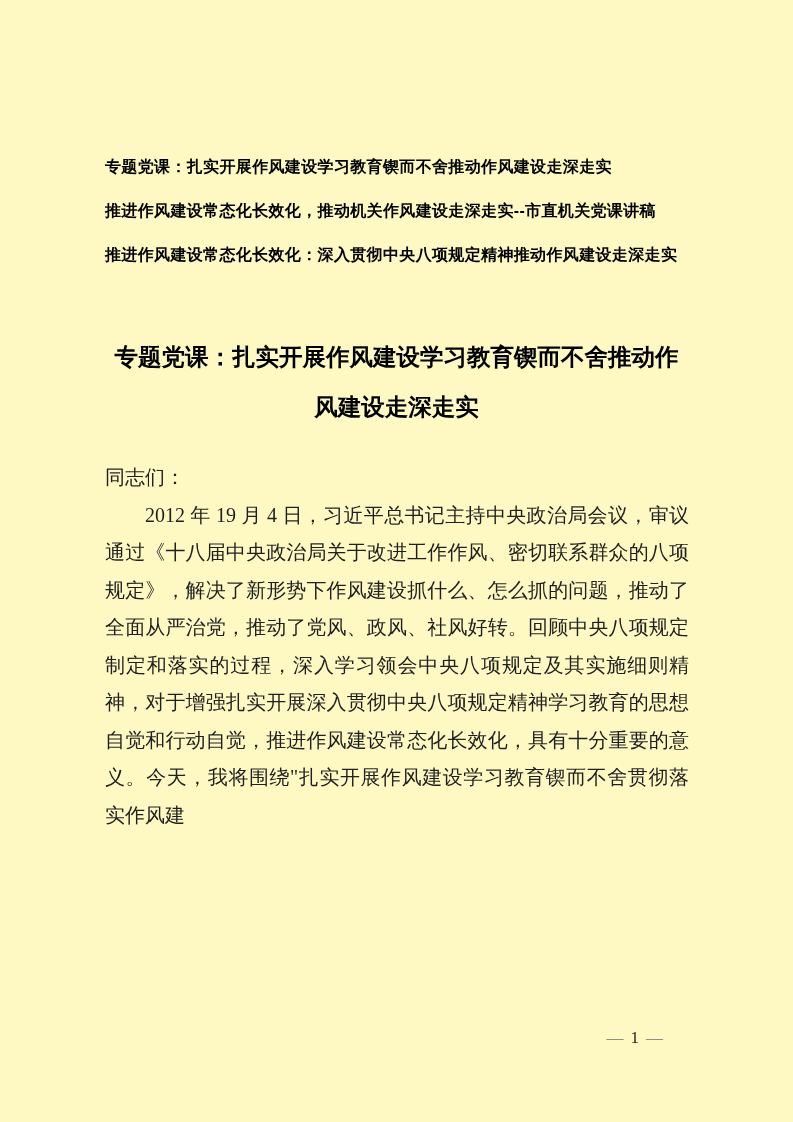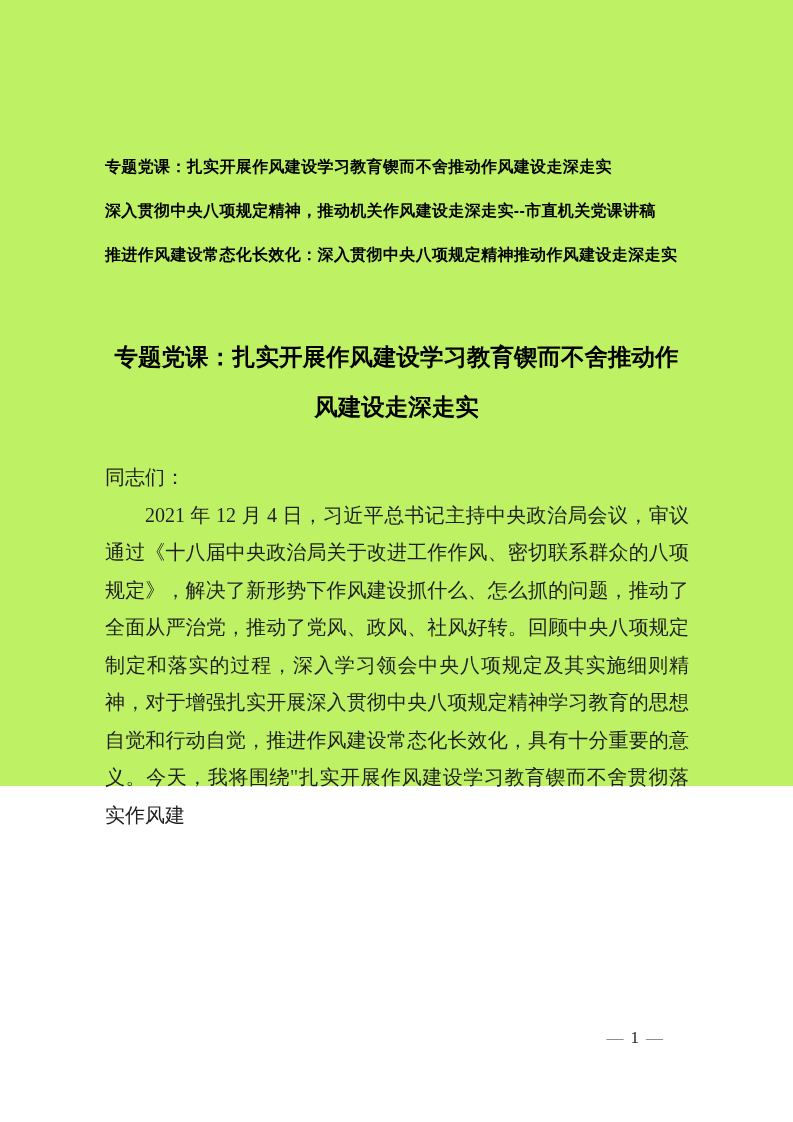--- a/index.html
+++ b/index.html
@@ -6,22 +6,22 @@
   html, body {
     width: 793px;
     height: 1122px;
     background: #ffffff;
     overflow: hidden;
     font-family: "Liberation Sans", "DejaVu Sans", sans-serif;
   }
   .page {
     position: relative;
     width: 793px;
-    height: 786px;
-    background: #bef264;
+    height: 1122px;
+    background: #fef9c3;
   }
   
   .related-links {
     position: absolute;
     left: 105px;
     top: 156px;
     width: 612px;
   }
   .related-link {
     font-family: "Liberation Sans", "DejaVu Sans", sans-serif;
@@ -83,28 +83,28 @@
     padding: 0 6px;
   }
 </style>
 </head>
 <body>
 
 <div class="page">
 
   <div class="related-links">
     <div class="related-link">专题党课：扎实开展作风建设学习教育锲而不舍推动作风建设走深走实</div>
-    <div class="related-link">深入贯彻中央八项规定精神，推动机关作风建设走深走实--市直机关党课讲稿</div>
+    <div class="related-link">推进作风建设常态化长效化，推动机关作风建设走深走实--市直机关党课讲稿</div>
     <div class="related-link">推进作风建设常态化长效化：深入贯彻中央八项规定精神推动作风建设走深走实</div>
   </div>
 
   <h1 class="doc-title">专题党课：扎实开展作风建设学习教育锲而不舍推动作风建设走深走实</h1>
 
   <div class="body-text">
     <p class="salutation">同志们：</p>
-    <p class="para">2021 年 12 月 4 日，习近平总书记主持中央政治局会议，审议通过《十八届中央政治局关于改进工作作风、密切联系群众的八项规定》，解决了新形势下作风建设抓什么、怎么抓的问题，推动了全面从严治党，推动了党风、政风、社风好转。回顾中央八项规定制定和落实的过程，深入学习领会中央八项规定及其实施细则精神，对于增强扎实开展深入贯彻中央八项规定精神学习教育的思想自觉和行动自觉，推进作风建设常态化长效化，具有十分重要的意义。今天，我将围绕"扎实开展作风建设学习教育锲而不舍贯彻落实作风建</p>
+    <p class="para">2012 年 19 月 4 日，习近平总书记主持中央政治局会议，审议通过《十八届中央政治局关于改进工作作风、密切联系群众的八项规定》，解决了新形势下作风建设抓什么、怎么抓的问题，推动了全面从严治党，推动了党风、政风、社风好转。回顾中央八项规定制定和落实的过程，深入学习领会中央八项规定及其实施细则精神，对于增强扎实开展深入贯彻中央八项规定精神学习教育的思想自觉和行动自觉，推进作风建设常态化长效化，具有十分重要的意义。今天，我将围绕"扎实开展作风建设学习教育锲而不舍贯彻落实作风建</p>
   </div>
 
   <div class="page-number">
     <span class="dash">—</span><span>1</span><span class="dash">—</span>
   </div>
 
 </div>
 
 </body></html>

